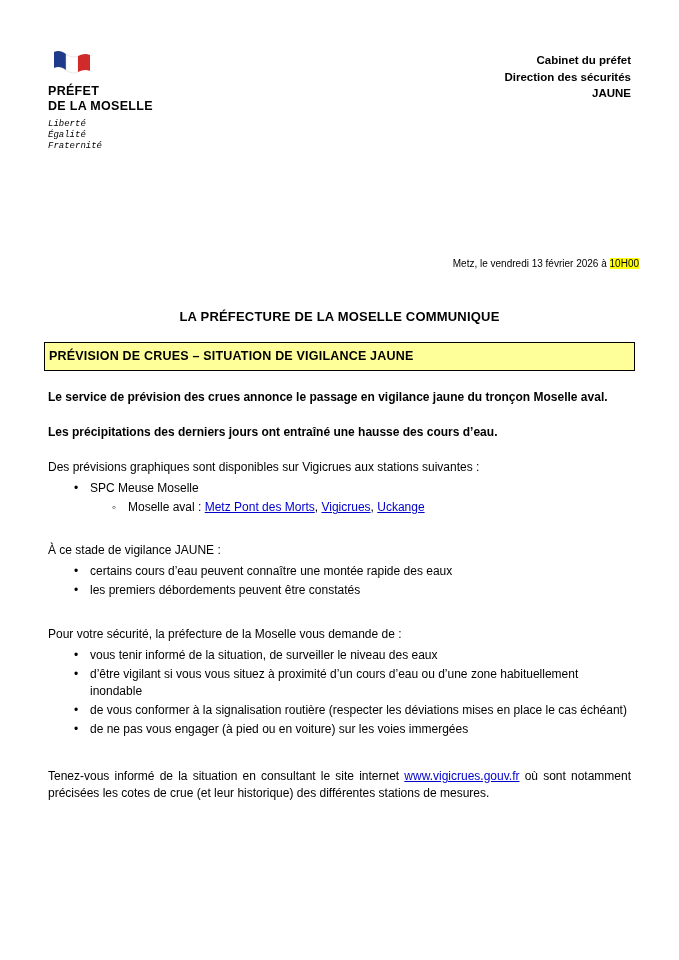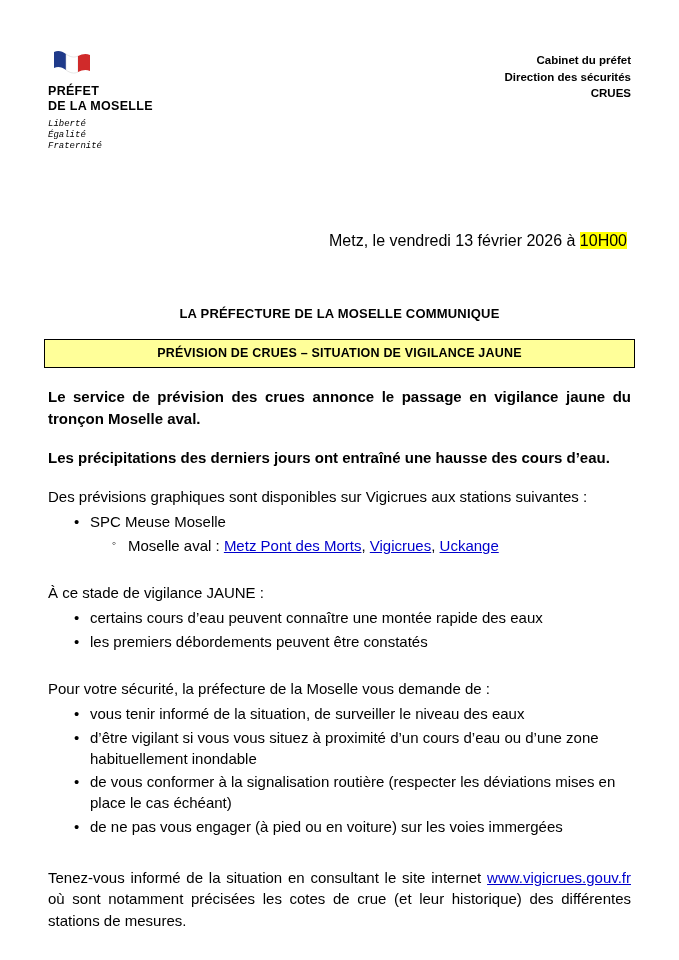--- a/index.html
+++ b/index.html
@@ -59,51 +59,50 @@
     text-align: right;
     font-size: 11.5px;
     font-weight: bold;
     line-height: 1.45;
     padding-top: 4px;
   }
 
   
   .dateline {
     text-align: right;
-    font-size: 16px;
-    padding: 0 52px;
-    margin-top: 80px;
+    font-size: 10px;
+    padding: 0 40px;
+    margin-top: 106px;
   }
   .hl-yellow {
     background: #ffff00;
   }
 
   
   .main-title {
     text-align: center;
     font-size: 13px;
     font-weight: bold;
     letter-spacing: 0.2px;
-    margin-top: 56px;
+    margin-top: 40px;
   }
   .banner {
     margin: 18px 44px 0 44px;
     border: 1px solid #000;
     background: #ffff99;
-    text-align: center;
     font-size: 12.5px;
     font-weight: bold;
     padding: 6px 4px 7px 4px;
     letter-spacing: 0.2px;
   }
 
   
   .content {
     padding: 0 48px;
-    font-size: 15px;
+    font-size: 12px;
     line-height: 1.42;
   }
   .para {
     margin-top: 18px;
     text-align: justify;
   }
   .para.bold { font-weight: bold; }
 
   ul.bullets {
     margin: 4px 0 0 0;
@@ -172,21 +171,21 @@
       <div class="logo-motto">
         <div>Liberté</div>
         <div>Égalité</div>
         <div>Fraternité</div>
       </div>
     </div>
 
     <div class="header-right">
       <div>Cabinet du préfet</div>
       <div>Direction des sécurités</div>
-      <div>CRUES</div>
+      <div>JAUNE</div>
     </div>
   </div>
 
   <div class="dateline">
     <span>Metz, le vendredi 13 février 2026 à </span><span class="hl-yellow">10H00</span>
   </div>
 
   <div class="main-title">LA PRÉFECTURE DE LA MOSELLE COMMUNIQUE</div>
   <div class="banner">PRÉVISION DE CRUES – SITUATION DE VIGILANCE JAUNE</div>
 

